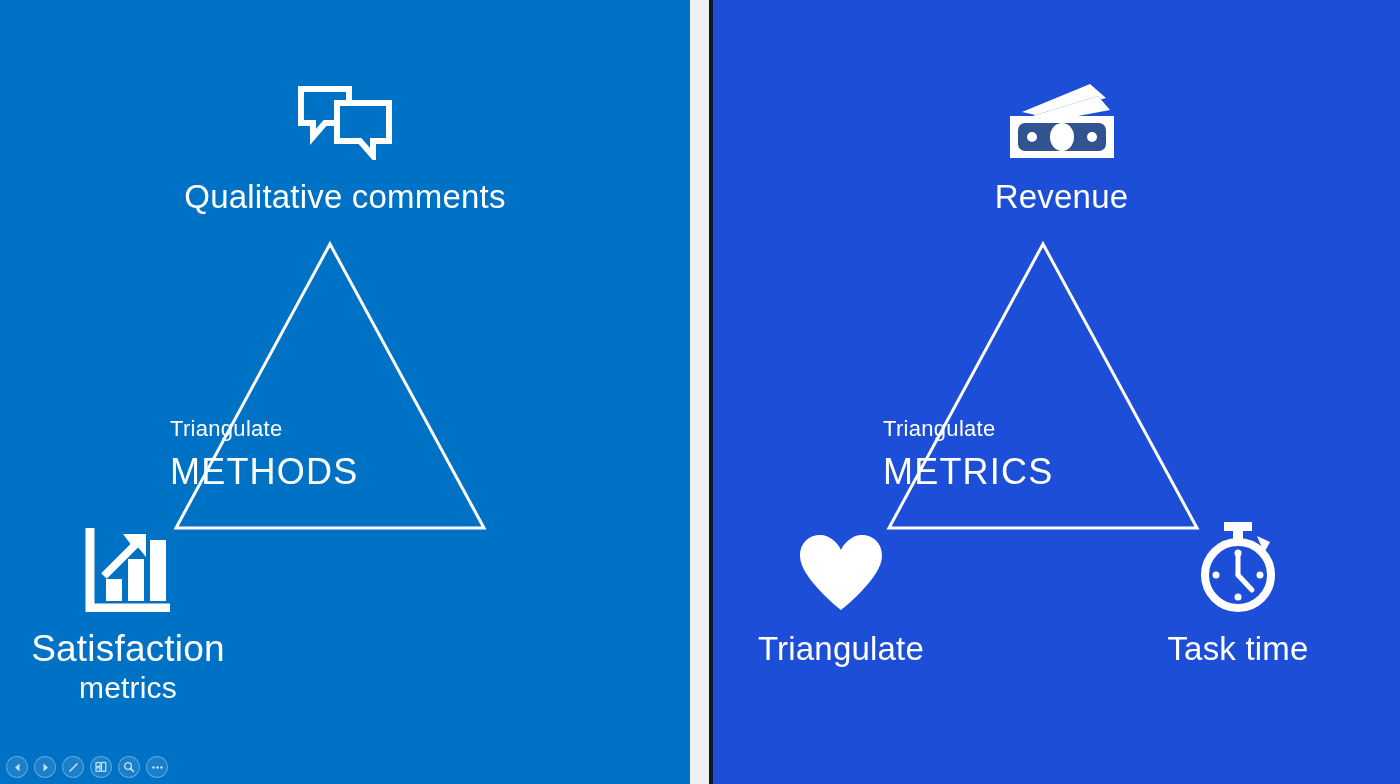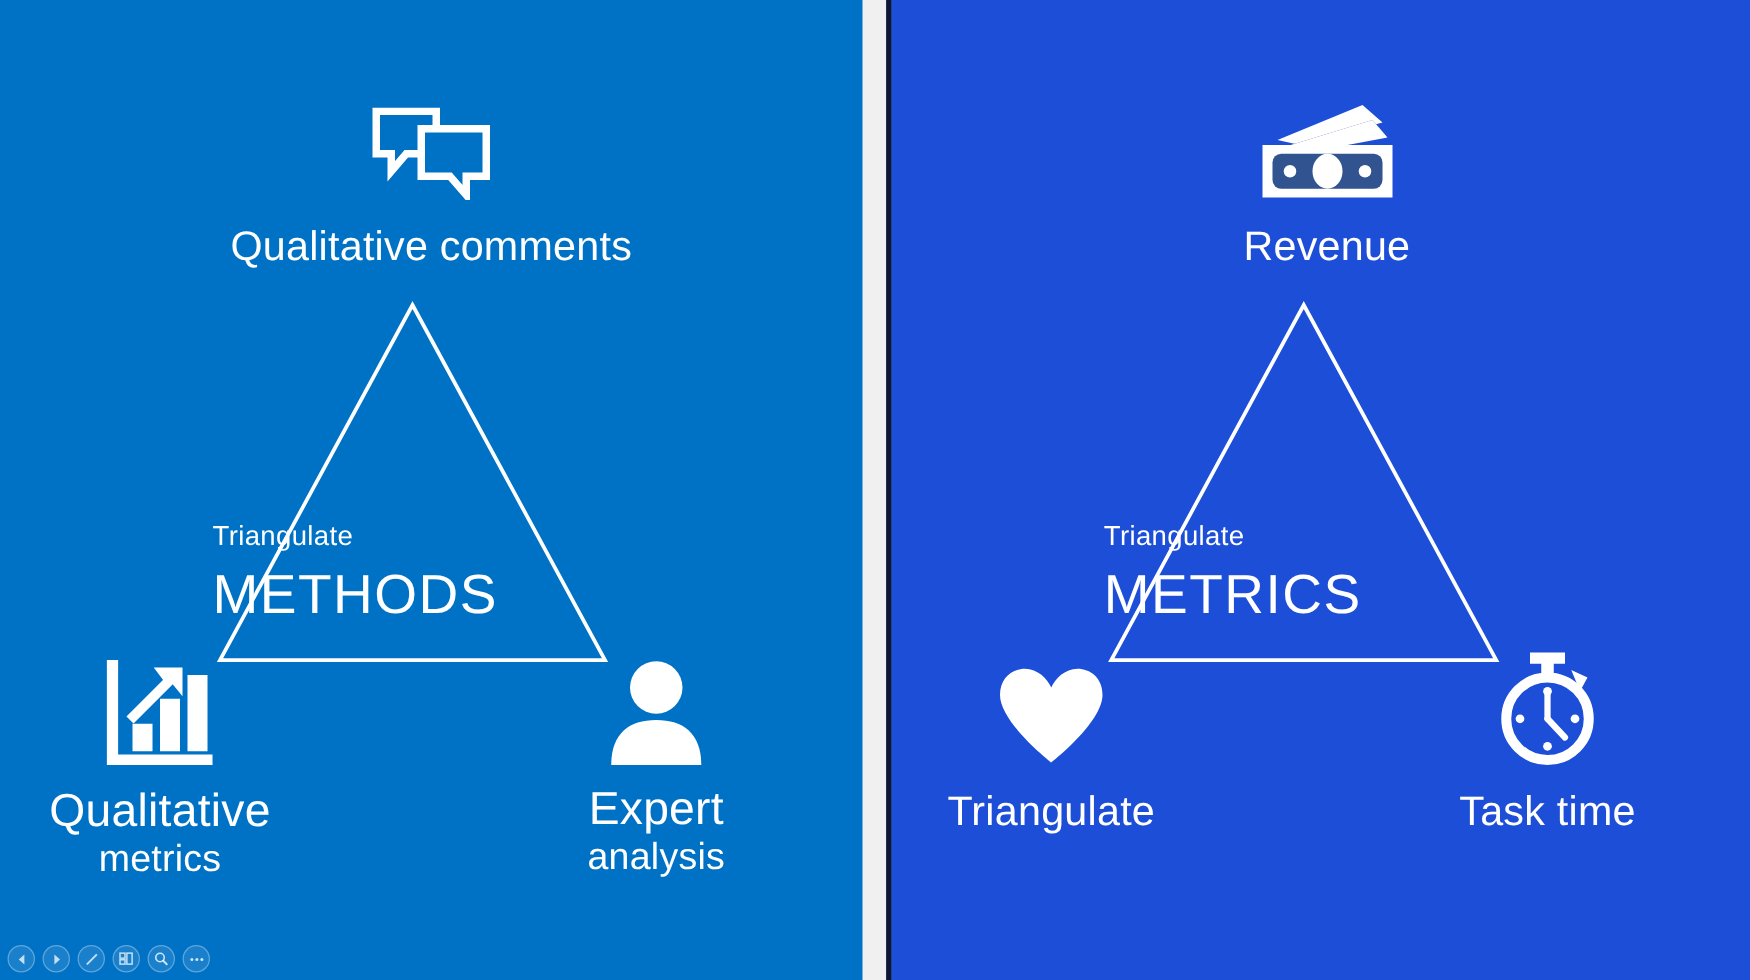--- a/index.html
+++ b/index.html
@@ -78,21 +78,21 @@
     color: #ffffff;
   }
   .tri-text .tri-top {
     font-size: 22px;
     font-weight: 300;
     display: block;
     margin-bottom: 9px;
     letter-spacing: 0.3px;
   }
   .tri-text .tri-main {
-    font-size: 44px;
+    font-size: 36px;
     font-weight: 300;
     display: block;
     letter-spacing: 1.2px;
   }
 
   
   .pos-top       { left: 50%; transform: translateX(-50%); top: 84px; width: 520px; }
   .pos-top .icon-box { height: 76px; margin-bottom: 16px; }
   .pos-bl        { left: 8px;  top: 524px; width: 240px; }
   .pos-bl .icon-box { height: 88px; margin-bottom: 18px; }
@@ -155,34 +155,24 @@
       <div class="icon-box">
         <svg width="88" height="88" viewBox="0 0 88 88" aria-hidden="true">
           <path d="M6 4 v80 h80" fill="none" stroke="#ffffff" stroke-width="9" stroke-linecap="butt"></path>
           <rect x="22" y="55" width="16" height="22" fill="#ffffff"></rect>
           <rect x="44" y="35" width="16" height="42" fill="#ffffff"></rect>
           <rect x="66" y="16" width="16" height="61" fill="#ffffff"></rect>
           <path d="M20 52 L56 16" fill="none" stroke="#ffffff" stroke-width="8"></path>
           <path d="M39 10 L62 10 L62 33 L53 22 L48 22 z" fill="#ffffff"></path>
         </svg>
       </div>
-      <div class="label label-xl">Qualitative</div>
+      <div class="label label-xl">Satisfaction</div>
       <div class="label label-sm">metrics</div>
     </div>
 
-    <div class="node pos-br two-line">
-      <div class="icon-box">
-        <svg width="84" height="84" viewBox="0 0 84 84" aria-hidden="true">
-          <circle cx="42" cy="22" r="21" fill="#ffffff"></circle>
-          <path d="M6 84 C6 59 20 48 42 48 C64 48 78 59 78 84 z" fill="#ffffff"></path>
-        </svg>
-      </div>
-      <div class="label label-xl">Expert</div>
-      <div class="label label-sm">analysis</div>
-    </div>
 
   </div>
 
   <div class="panel panel-right">
 
     <div class="node pos-top">
       <div class="icon-box">
         <svg width="112" height="78" viewBox="0 0 112 78" aria-hidden="true">
           <path d="M16 30 L84 2 L100 16 L34 34 z" fill="#ffffff"></path>
           <path d="M20 36 L92 14 L104 28 L40 40 z" fill="#31538f"></path>

